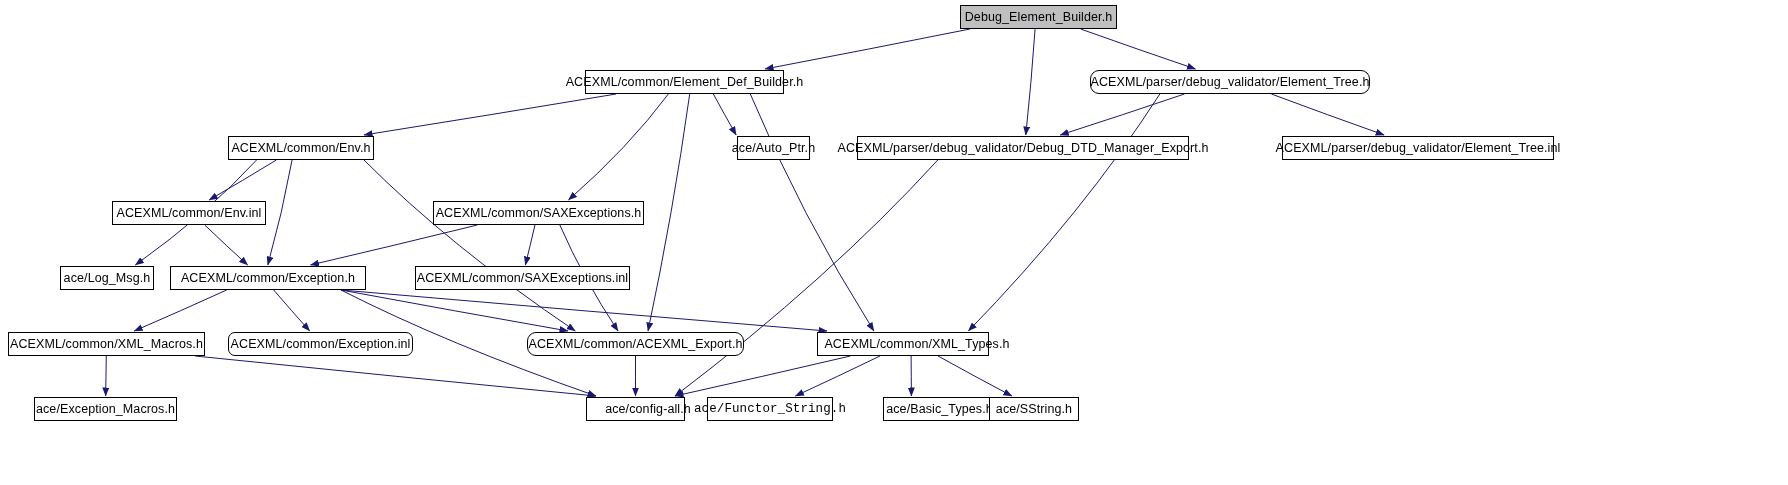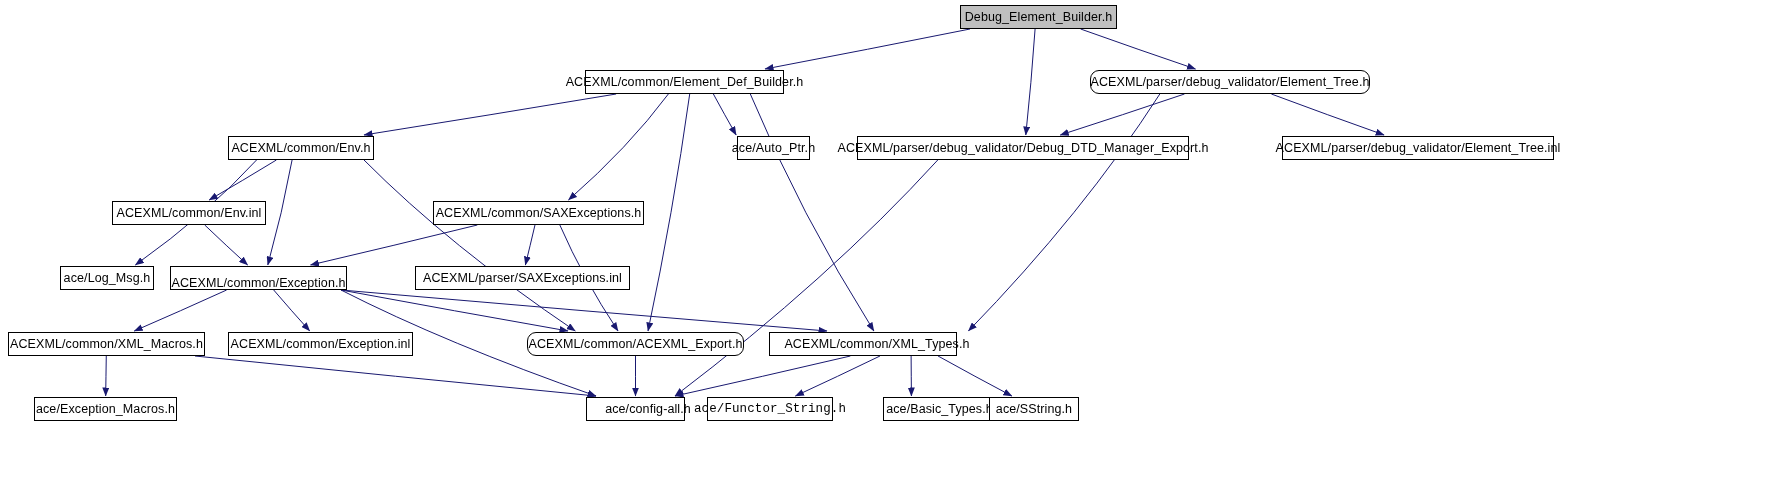--- a/index.html
+++ b/index.html
@@ -117,36 +117,36 @@
       </div>
       <div class="node" style="left: 112px; top: 201px; width: 154px;">
         <span class="node-label">ACEXML/common/Env.inl</span>
       </div>
       <div class="node" style="left: 433px; top: 201px; width: 211px;">
         <span class="node-label">ACEXML/common/SAXExceptions.h</span>
       </div>
       <div class="node" style="left: 52px; top: 266px; width: 94px; margin-left: 8px;">
         <span class="node-label">ace/Log_Msg.h</span>
       </div>
-      <div class="node" style="left: 170px; top: 266px; width: 177px; align-items: flex-end;">
+      <div class="node" style="left: 170px; top: 266px; width: 196px;">
         <span class="node-label">ACEXML/common/Exception.h</span>
       </div>
       <div class="node" style="left: 415px; top: 266px; width: 215px;">
-        <span class="node-label">ACEXML/parser/SAXExceptions.inl</span>
+        <span class="node-label">ACEXML/common/SAXExceptions.inl</span>
       </div>
       <div class="node" style="left: 8px; top: 332px; width: 197px;">
         <span class="node-label">ACEXML/common/XML_Macros.h</span>
       </div>
-      <div class="node" style="left: 228px; top: 332px; width: 185px;">
+      <div class="node" style="left: 228px; top: 332px; width: 185px; border-radius: 7px;">
         <span class="node-label">ACEXML/common/Exception.inl</span>
       </div>
       <div class="node" style="left: 527px; top: 332px; width: 217px; border-radius: 9px;">
         <span class="node-label">ACEXML/common/ACEXML_Export.h</span>
       </div>
-      <div class="node" style="left: 769px; top: 332px; width: 188px; padding-left: 28px;">
+      <div class="node" style="left: 817px; top: 332px; width: 172px; padding-left: 28px;">
         <span class="node-label">ACEXML/common/XML_Types.h</span>
       </div>
       <div class="node" style="left: 34px; top: 397px; width: 143px;">
         <span class="node-label">ace/Exception_Macros.h</span>
       </div>
       <div class="node" style="left: 586px; top: 397px; width: 99px; padding-left: 25px;">
         <span class="node-label">ace/config-all.h</span>
       </div>
       <div class="node" style="left: 707px; top: 397px; width: 126px; font-family: Liberation Mono, monospace;">
         <span class="node-label">ace/Functor_String.h</span>

